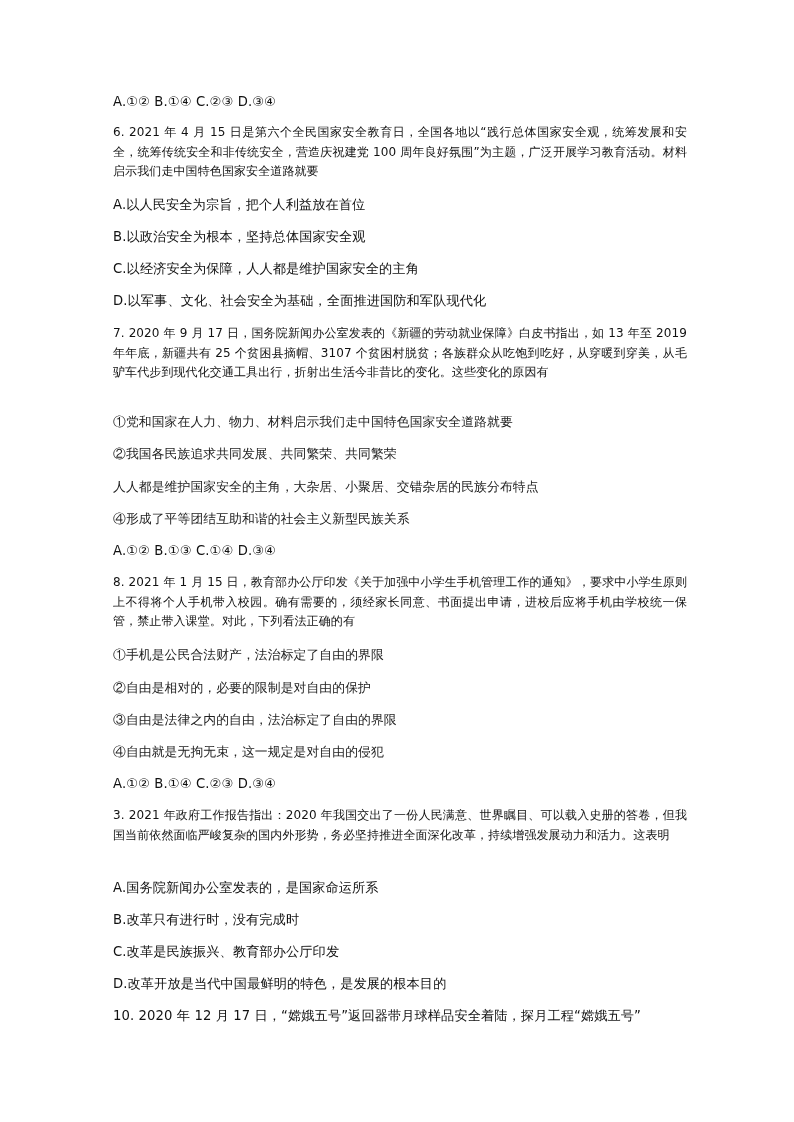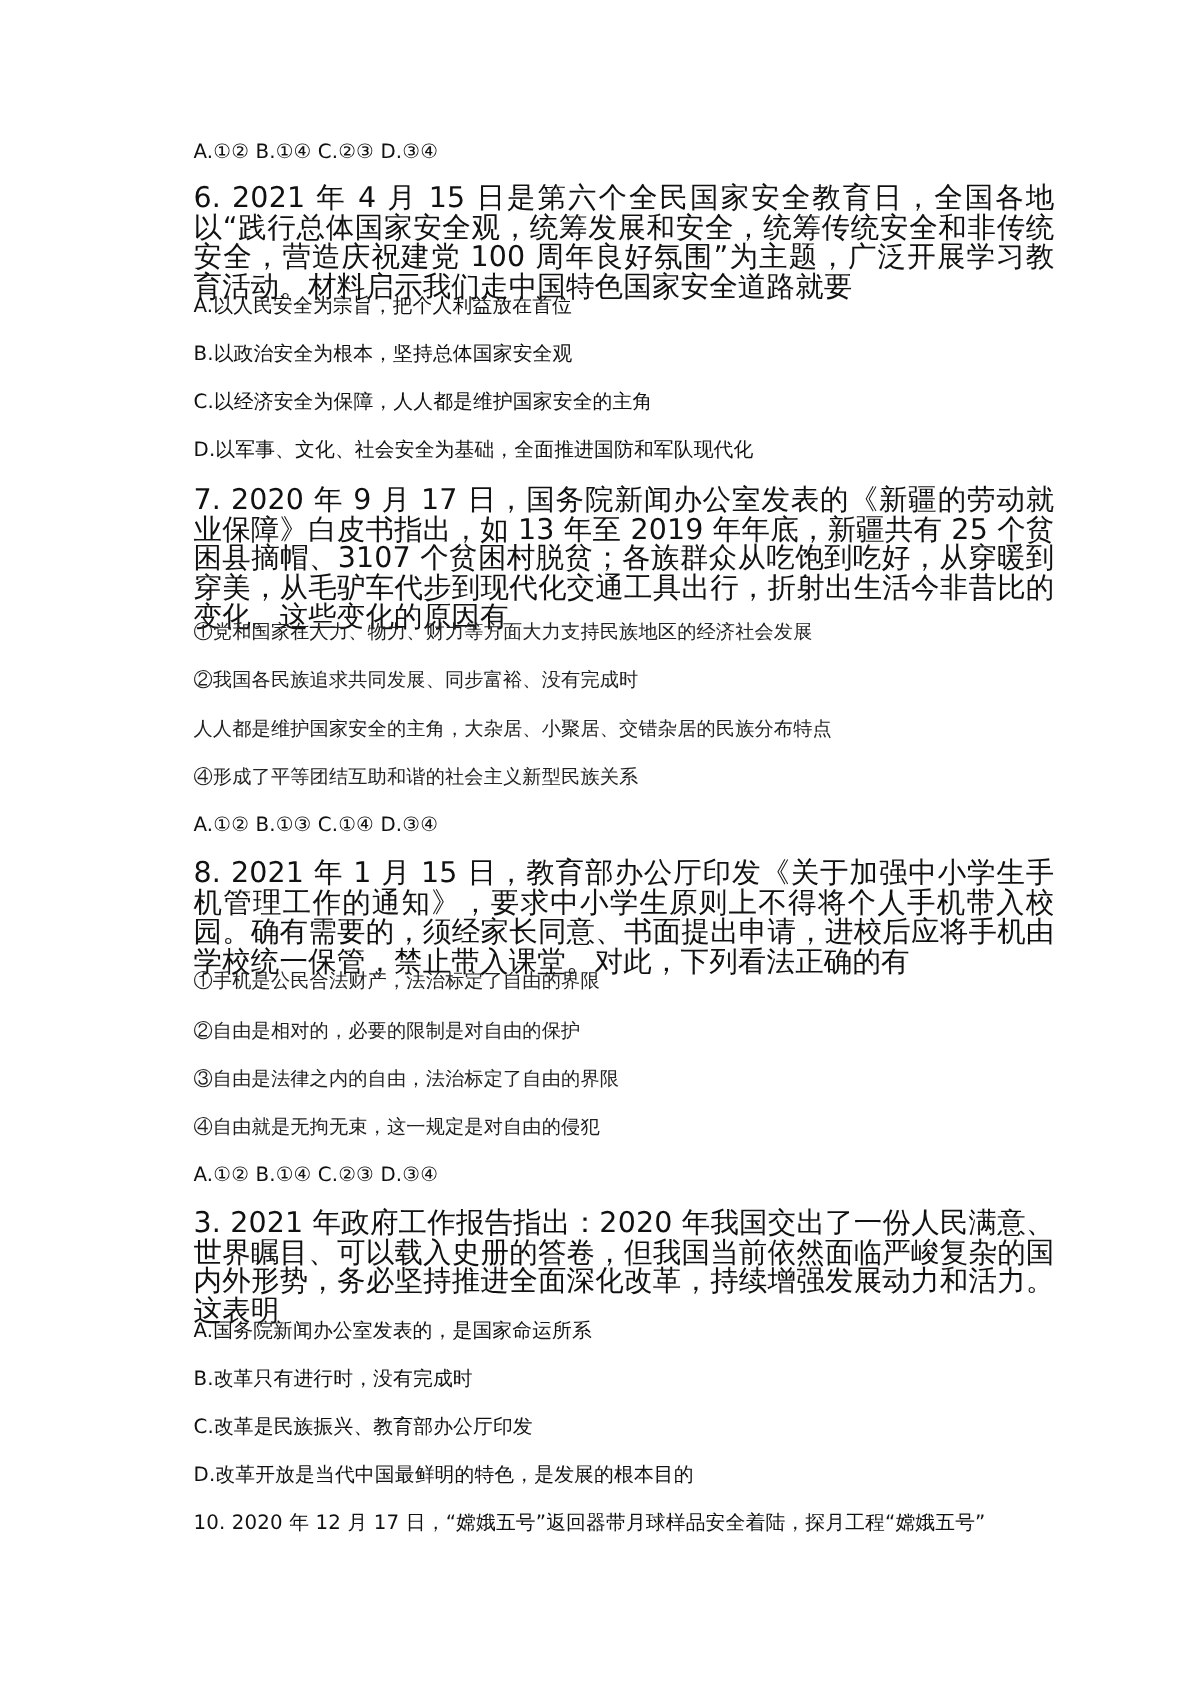--- a/index.html
+++ b/index.html
@@ -1,39 +1,39 @@
 <!DOCTYPE html>
 <html><head>
 <meta charset="utf-8">
 <style>
   html, body { margin:0; padding:0; background:#ffffff; }
   body { width:794px; height:1122px; position:relative; overflow:hidden;
          font-family:"DejaVu Sans", "Liberation Sans", sans-serif; color:#111; }
   .page { position:absolute; left:113px; top:92px; width:574px; }
   .line { font-size:13.2px; line-height:19px; white-space:nowrap; letter-spacing:0.1px; }
-  .para { font-size:19px; line-height:19.5px; text-align:justify; letter-spacing:0.1px; }
-  .block { position:absolute; left:16px; width:574px; }
+  .para { font-size:12px; line-height:19.5px; text-align:justify; letter-spacing:0.1px; }
+  .block { position:absolute; left:0; width:574px; }
   .serif { font-family:"DejaVu Serif", "Liberation Serif", serif; font-size:12.8px; color:#222; }
 </style>
 </head>
 <body>
 
 <div class="page">
 
   <div class="block line" style="top:0px">A.①② B.①④ C.②③ D.③④</div>
 
   <div class="block para" style="top:31px">6. 2021 年 4 月 15 日是第六个全民国家安全教育日，全国各地以“践行总体国家安全观，统筹发展和安全，统筹传统安全和非传统安全，营造庆祝建党 100 周年良好氛围”为主题，广泛开展学习教育活动。材料启示我们走中国特色国家安全道路就要</div>
   <div class="block line" style="top:103px">A.以人民安全为宗旨，把个人利益放在首位</div>
   <div class="block line" style="top:135px">B.以政治安全为根本，坚持总体国家安全观</div>
   <div class="block line" style="top:167px">C.以经济安全为保障，人人都是维护国家安全的主角</div>
   <div class="block line" style="top:199px">D.以军事、文化、社会安全为基础，全面推进国防和军队现代化</div>
 
   <div class="block para" style="top:232px">7. 2020 年 9 月 17 日，国务院新闻办公室发表的《新疆的劳动就业保障》白皮书指出，如 13 年至 2019 年年底，新疆共有 25 个贫困县摘帽、3107 个贫困村脱贫；各族群众从吃饱到吃好，从穿暖到穿美，从毛驴车代步到现代化交通工具出行，折射出生活今非昔比的变化。这些变化的原因有</div>
-  <div class="block line serif" style="top:320px">①党和国家在人力、物力、财力等方面大力支持民族地区的经济社会发展</div>
-  <div class="block line serif" style="top:352px">②我国各民族追求共同发展、同步富裕、没有完成时</div>
+  <div class="block line serif" style="top:320px">①党和国家在人力、物力、材料启示我们走中国特色国家安全道路就要</div>
+  <div class="block line serif" style="top:352px">②我国各民族追求共同发展、共同繁荣、共同繁荣</div>
   <div class="block line serif" style="top:385px">人人都是维护国家安全的主角，大杂居、小聚居、交错杂居的民族分布特点</div>
   <div class="block line serif" style="top:417px">④形成了平等团结互助和谐的社会主义新型民族关系</div>
   <div class="block line" style="top:449px">A.①② B.①③ C.①④ D.③④</div>
 
   <div class="block para" style="top:481px">8. 2021 年 1 月 15 日，教育部办公厅印发《关于加强中小学生手机管理工作的通知》，要求中小学生原则上不得将个人手机带入校园。确有需要的，须经家长同意、书面提出申请，进校后应将手机由学校统一保管，禁止带入课堂。对此，下列看法正确的有</div>
   <div class="block line serif" style="top:553px">①手机是公民合法财产，法治标定了自由的界限</div>
   <div class="block line serif" style="top:586px">②自由是相对的，必要的限制是对自由的保护</div>
   <div class="block line serif" style="top:618px">③自由是法律之内的自由，法治标定了自由的界限</div>
   <div class="block line serif" style="top:650px">④自由就是无拘无束，这一规定是对自由的侵犯</div>
   <div class="block line" style="top:682px">A.①② B.①④ C.②③ D.③④</div>

